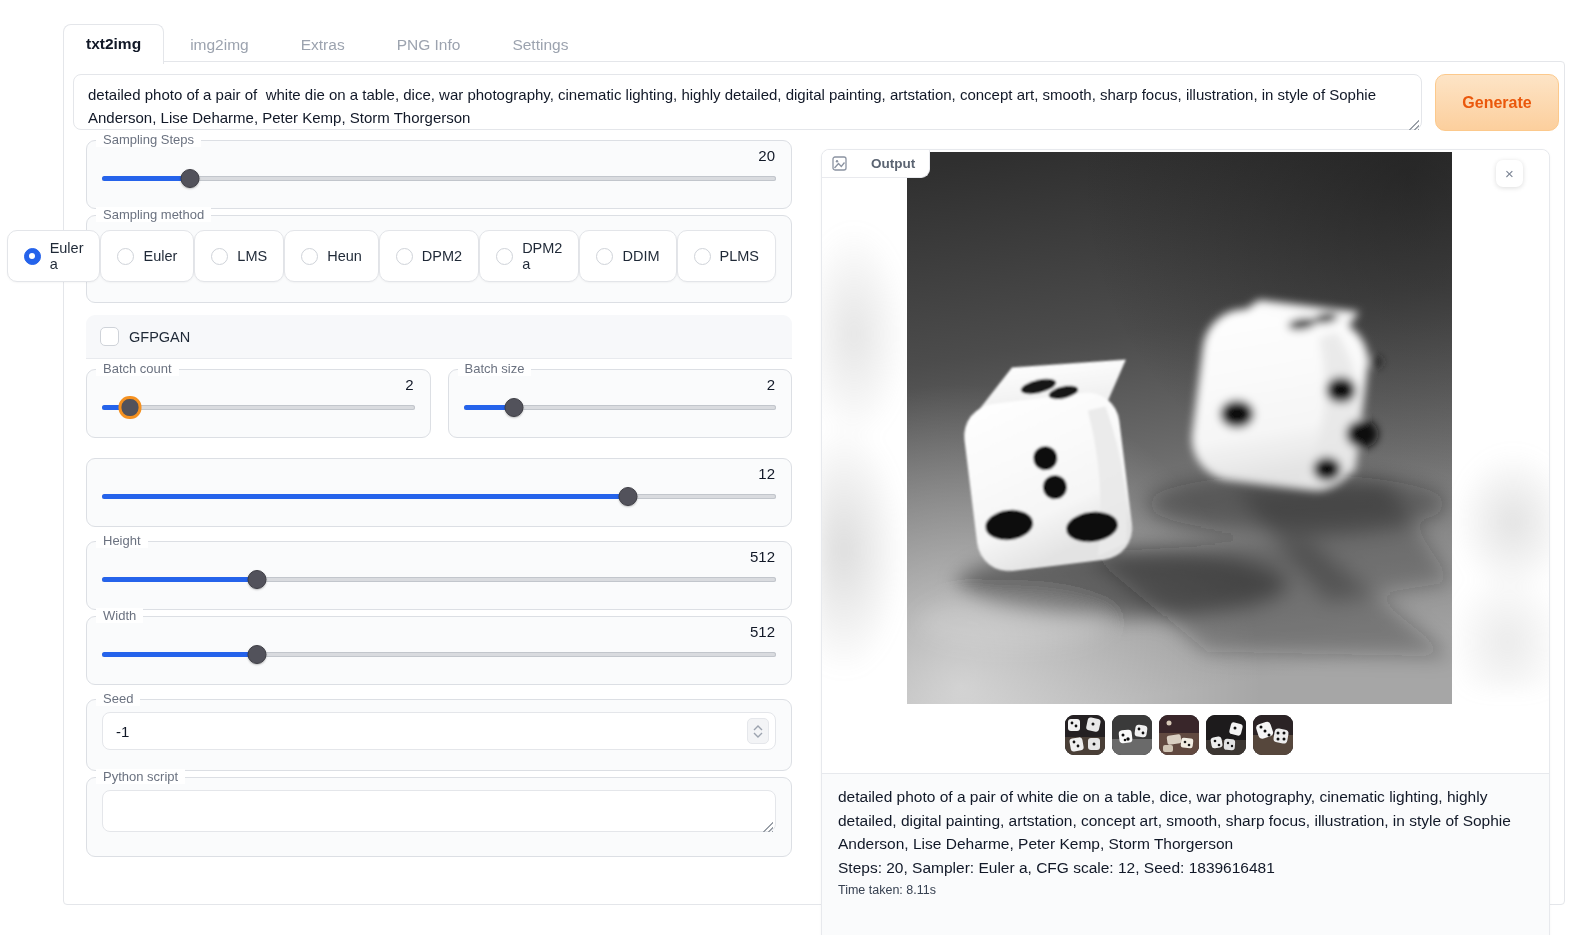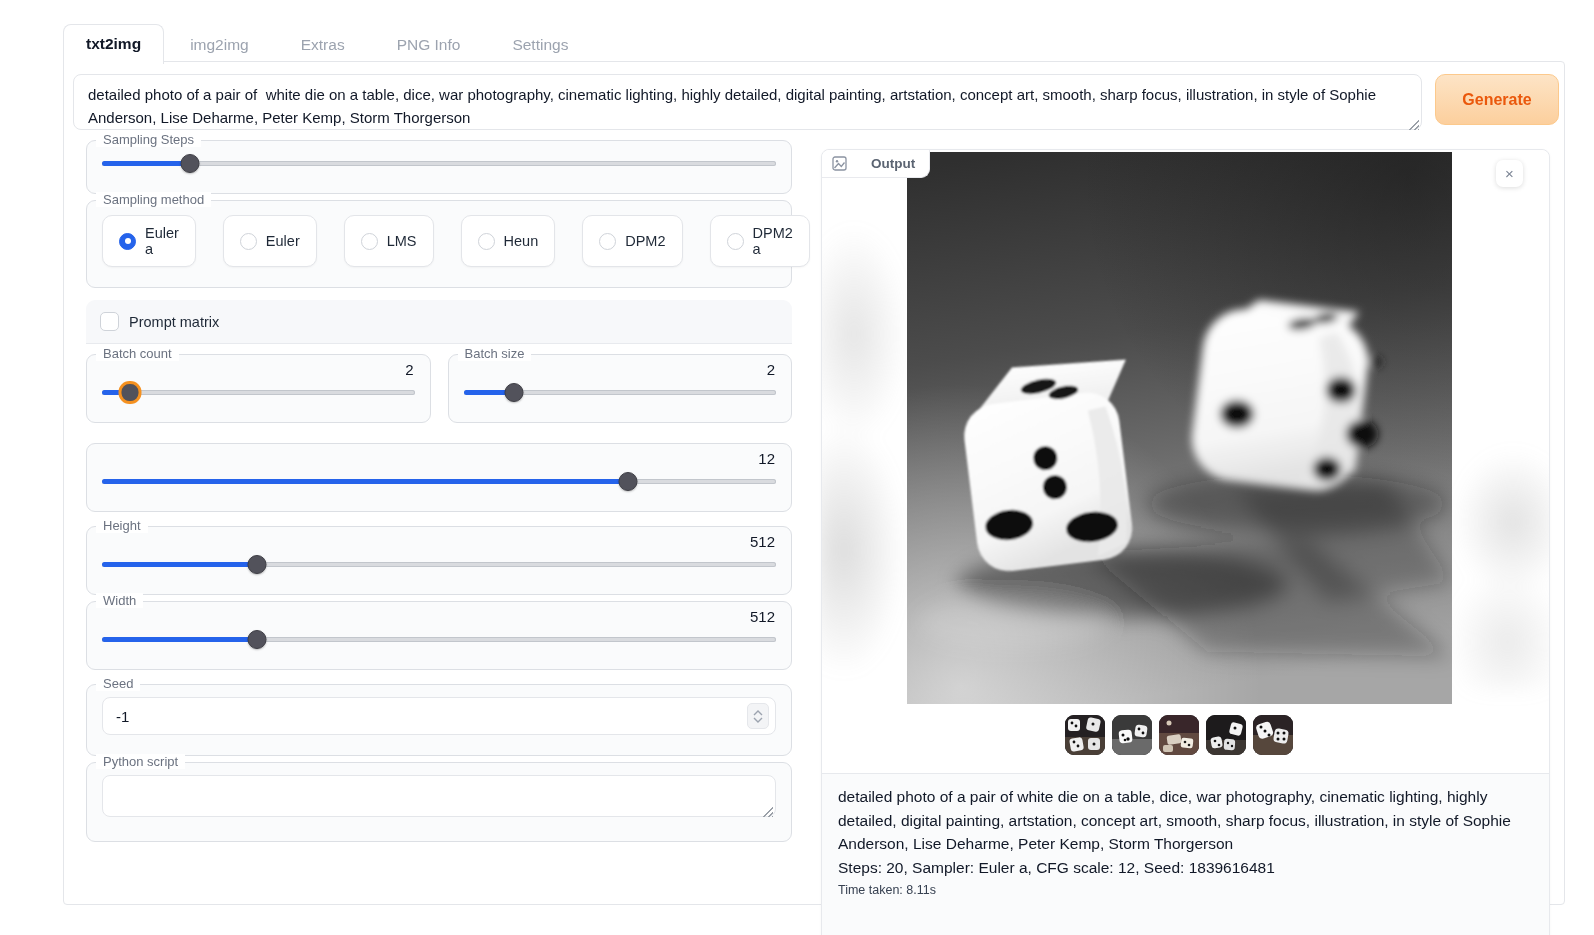--- a/index.html
+++ b/index.html
@@ -27,21 +27,21 @@
     width:100%; height:56px; resize:none; border:1px solid #e4e6ea; border-radius:8px;
     padding:8px 14px; font-family:"Liberation Sans",sans-serif; font-size:15px; line-height:1.55;
     color:#111827; outline:none; background:#fff; overflow:hidden;
   }
   .resize-handle {
     position:absolute; right:3px; bottom:4px; width:11px; height:11px; pointer-events:none;
     background:repeating-linear-gradient(135deg, transparent 0 2px, #9aa0a8 2px 3.2px);
     clip-path:polygon(100% 0, 100% 100%, 0 100%);
   }
   .generate-btn {
-    width:124px; height:51px; border:1px solid #fcc98c; border-radius:10px; cursor:pointer;
+    width:124px; height:57px; border:1px solid #fcc98c; border-radius:10px; cursor:pointer;
     background:linear-gradient(180deg,#fde4c6 0%,#fccf9d 100%);
     color:#ea580c; font-weight:700; font-size:16px; font-family:"Liberation Sans",sans-serif;
   }
   
   .left-col { position:absolute; left:22px; top:78px; width:706px; }
   .fieldset {
     position:relative; border:1px solid #dcdfe4; border-radius:9px;
     background:#fafbfc; padding:12px 15px 20px; margin-bottom:6px;
   }
   .flabel {
@@ -53,21 +53,21 @@
   .slider .track {
     position:absolute; left:0; right:0; top:8px; height:5px; border-radius:3px;
     background:#d9dbdf; box-shadow:inset 0 0 0 1px #c2c6cc;
   }
   .slider .fill { position:absolute; left:0; top:8px; height:5px; border-radius:3px; background:#2563eb; width:var(--p,50%); }
   .slider .thumb {
     position:absolute; top:1px; left:var(--p,50%); transform:translateX(-50%);
     width:19px; height:19px; border-radius:50%; background:#52525b; border:1px solid #3f3f46;
     box-shadow:0 1px 2px rgba(0,0,0,.25); cursor:grab;
   }
-  .radio-row { display:flex; gap:27px; margin-top:2px; }
+  .radio-row { display:flex; gap:0; margin-top:2px;justify-content:flex-end; }
   .radio-chip {
     display:flex; align-items:center; gap:9px; background:#fff; border:1px solid #e3e5e9;
     border-radius:10px; padding:9px 16px; font-size:14.5px; color:#1f2937; cursor:pointer;
     box-shadow:0 1px 2px rgba(0,0,0,.04);
   }
   .radio-dot { width:17px; height:17px; border-radius:50%; border:1.5px solid #cfd3d9; background:#fff; position:relative; flex:none; }
   .radio-chip.checked .radio-dot { background:#2563eb; border-color:#2563eb; }
   .radio-chip.checked .radio-dot::after {
     content:""; position:absolute; left:50%; top:50%; width:6px; height:6px;
     transform:translate(-50%,-50%); border-radius:50%; background:#fff;
@@ -162,20 +162,21 @@
         <textarea class="prompt-textarea" spellcheck="false" style="">detailed photo of a pair of  white die on a table, dice, war photography, cinematic lighting, highly detailed, digital painting, artstation, concept art, smooth, sharp focus, illustration, in style of Sophie Anderson, Lise Deharme, Peter Kemp, Storm Thorgerson</textarea>
         <div class="resize-handle"></div>
       </div>
       <button class="generate-btn">Generate</button>
     </div>
 
     <div class="left-col">
 
       <div class="fieldset">
         <span class="flabel">Sampling Steps</span>
+        <div class="slider-value">20</div>
         <div class="slider" style="--p: 13%;">
           <div class="track"></div>
           <div class="fill"></div>
           <div class="thumb"></div>
         </div>
       </div>
 
       <div class="fieldset">
         <span class="flabel">Sampling method</span>
         <div class="radio-row">
@@ -210,21 +211,21 @@
           <div class="radio-chip">
               <span class="radio-dot"></span>
               <span>PLMS</span>
             </div>
         </div>
       </div>
 
       <div class="check-panel">
         <div class="check-cell">
           <span class="checkbox"></span>
-          <span class="check-label">Prompt matrix</span>
+          <span class="check-label">GFPGAN</span>
         </div>
       </div>
 
       <div class="two-col">
         <div class="fieldset">
           <span class="flabel">Batch count</span>
           <div class="slider-value">2</div>
           <div class="slider" style="--p: 9%;">
             <div class="track"></div>
             <div class="fill"></div>

